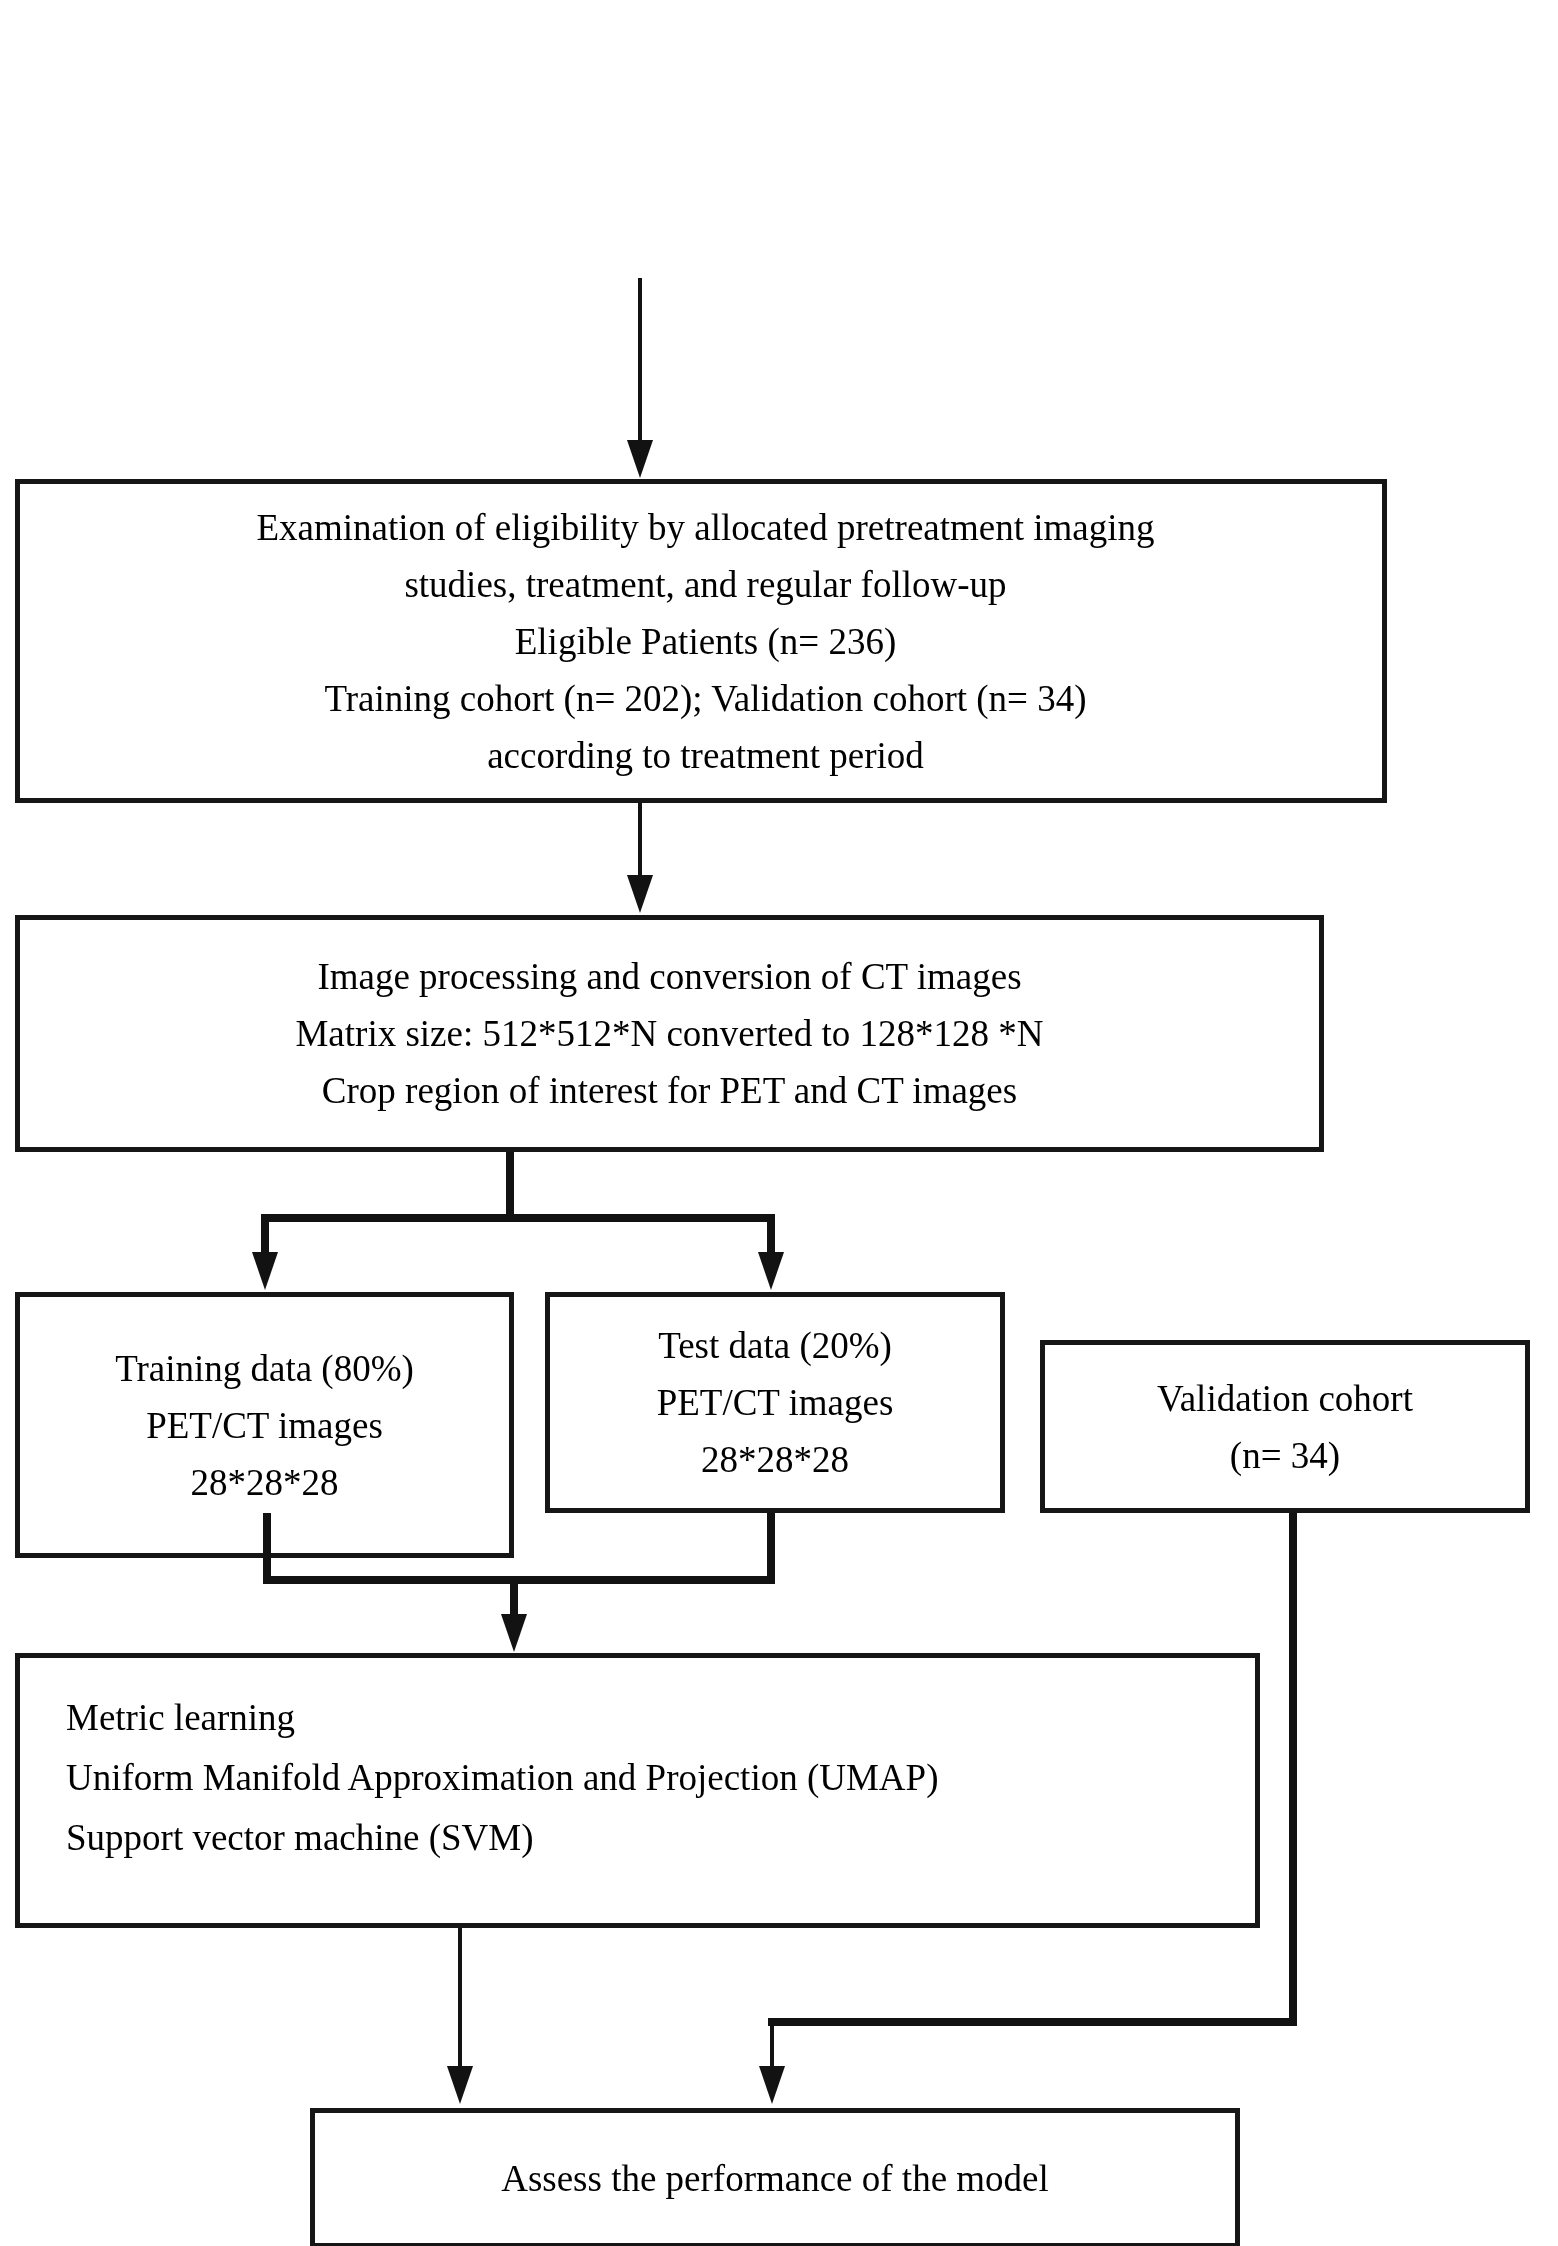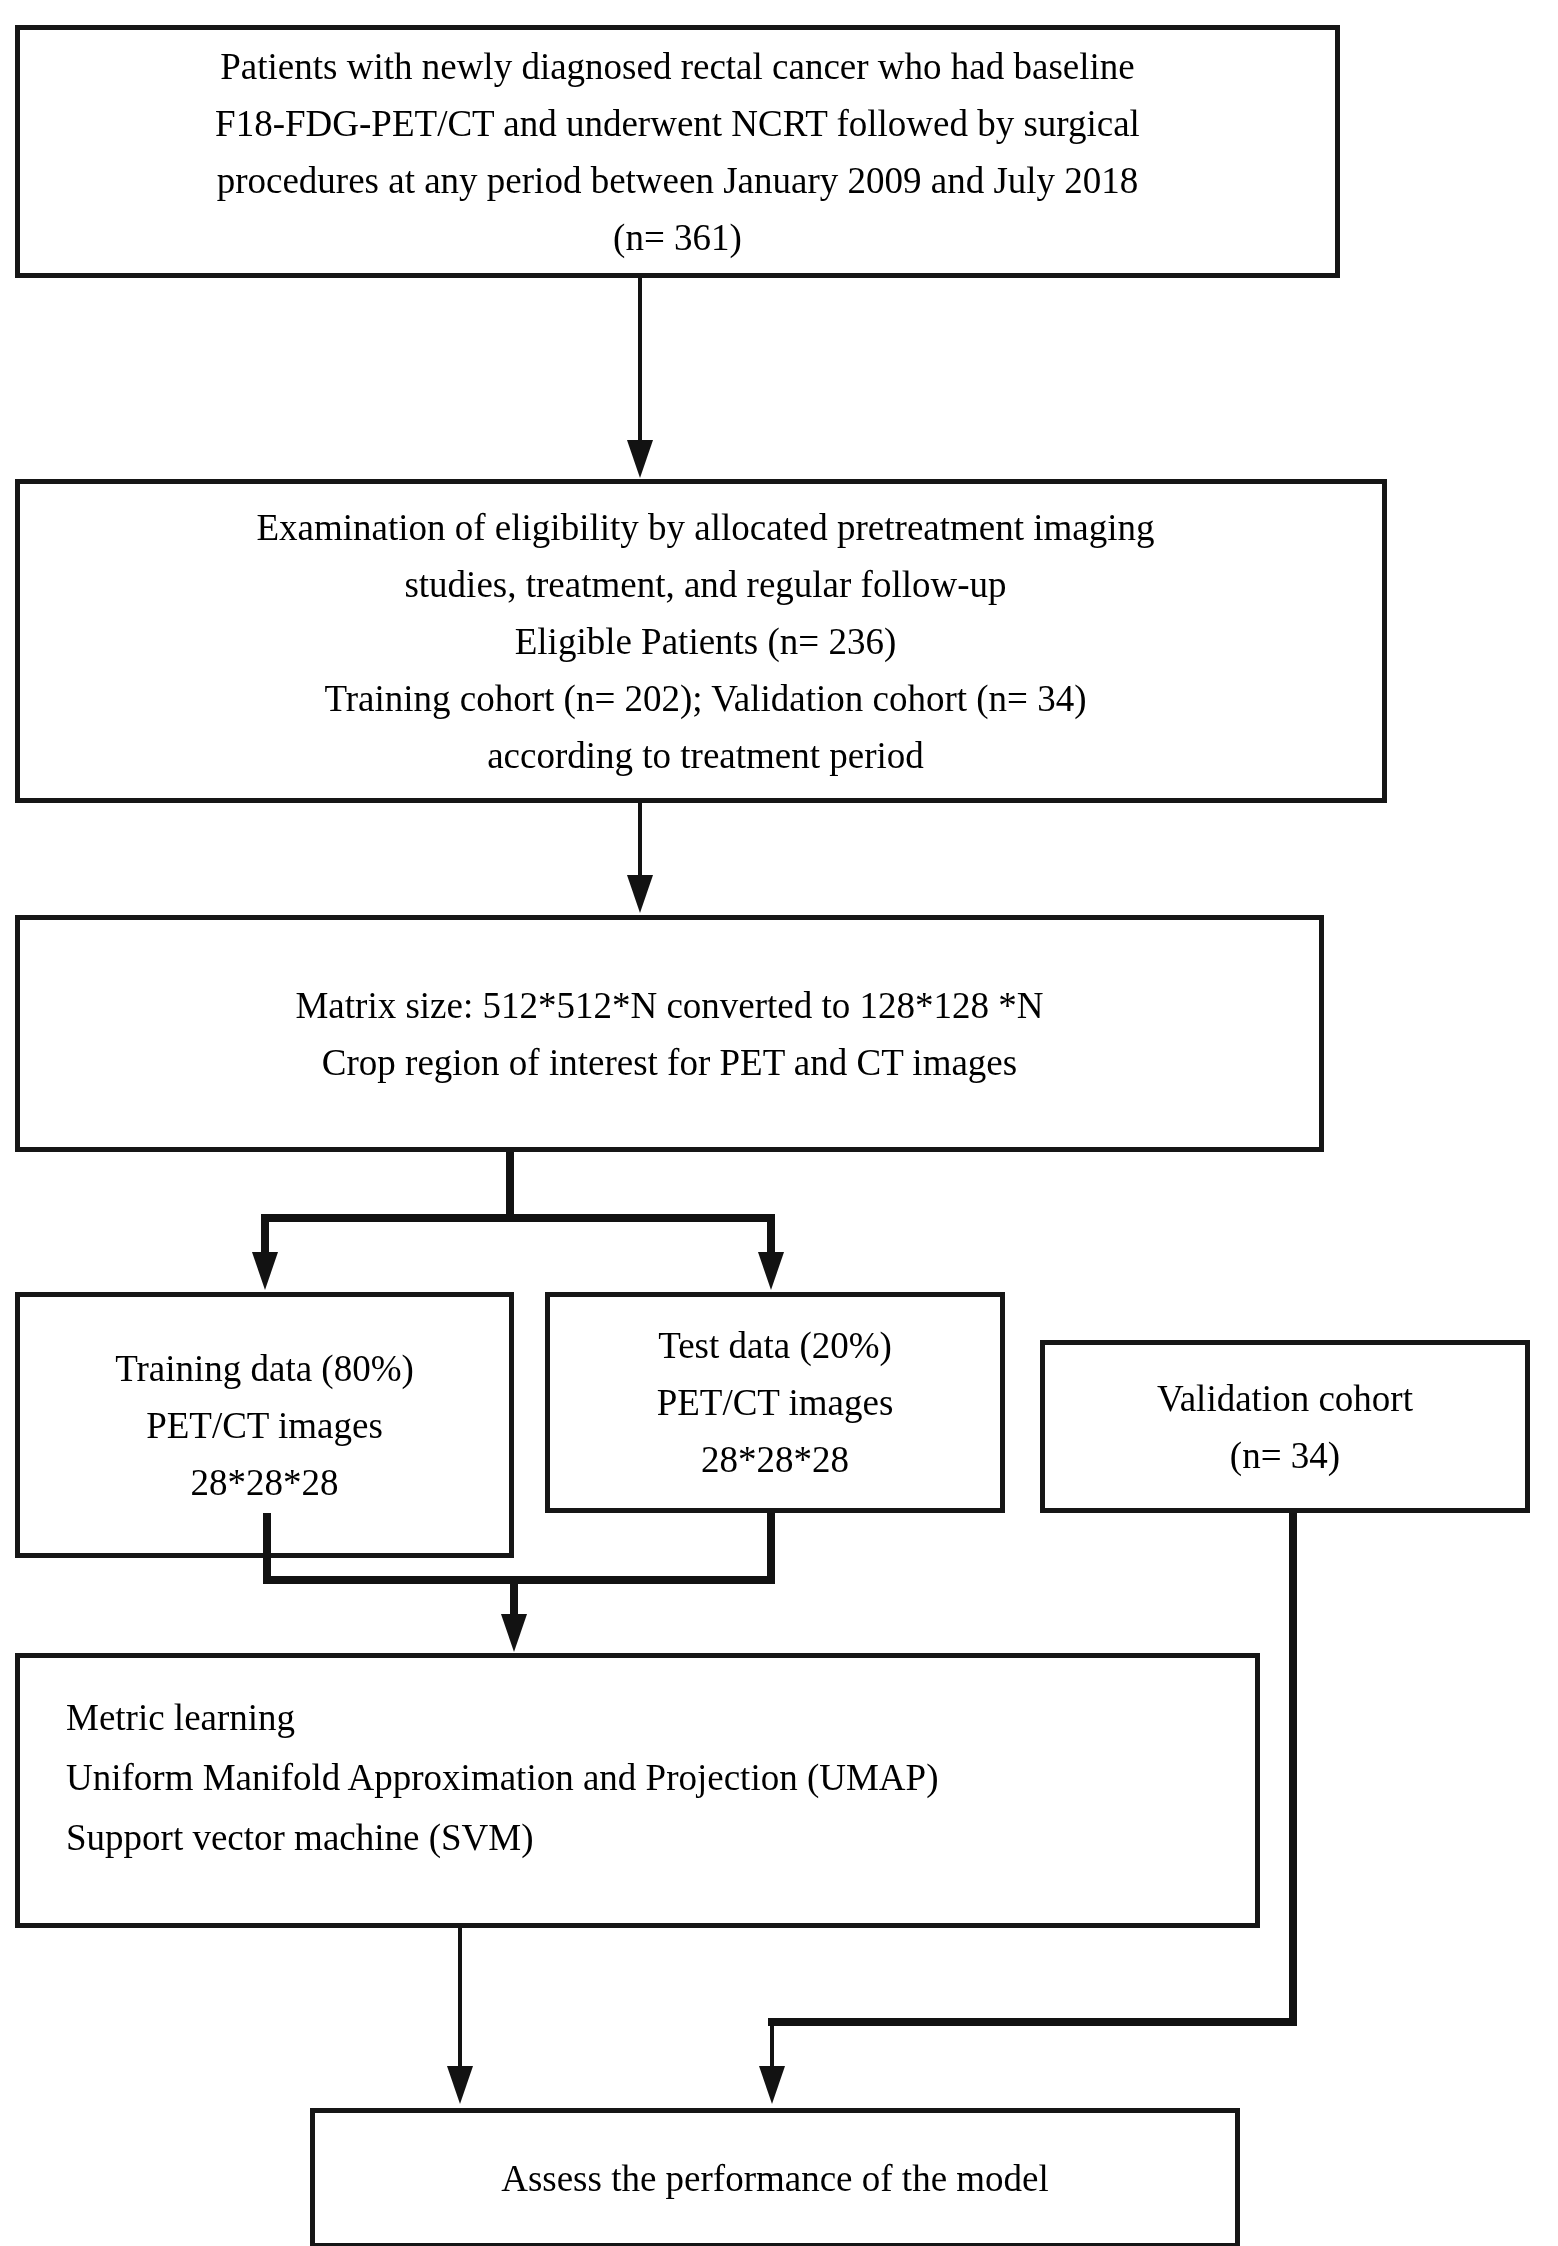--- a/index.html
+++ b/index.html
@@ -43,42 +43,37 @@
     border-left:13px solid transparent;
     border-right:13px solid transparent;
     border-top:38px solid #121212;
   }
 </style>
 </head>
 <body>
 
 <div id="canvas">
 
-  <div class="box" style="left:15px;top:25px;width:1325px;height:253px;">
-    <div class="line">Patients with newly diagnosed rectal cancer who had baseline</div>
-    <div class="line">F18-FDG-PET/CT and underwent NCRT followed by surgical</div>
-    <div class="line">procedures at any period between January 2009 and July 2018</div>
-    <div class="line">(n= 361)</div>
-  </div>
 
   <div class="seg" style="left:638px;top:278px;width:4px;height:167px;"></div>
   <div class="ahead" style="left:627px;top:440px;"></div>
 
   <div class="box" style="left:15px;top:479px;width:1372px;height:324px;padding-left:9px;">
     <div class="line">Examination of eligibility by allocated pretreatment imaging</div>
     <div class="line">studies, treatment, and regular follow-up</div>
     <div class="line">Eligible Patients (n= 236)</div>
     <div class="line">Training cohort (n= 202); Validation cohort (n= 34)</div>
     <div class="line">according to treatment period</div>
   </div>
 
   <div class="seg" style="left:638px;top:803px;width:4px;height:75px;"></div>
   <div class="ahead" style="left:627px;top:875px;"></div>
 
   <div class="box" style="left:15px;top:915px;width:1309px;height:237px;">
+    <div class="line">Image processing and conversion of CT images</div>
     <div class="line">Matrix size: 512*512*N converted to 128*128 *N</div>
     <div class="line">Crop region of interest for PET and CT images</div>
   </div>
 
   <div class="seg" style="left:506px;top:1152px;width:8px;height:70px;"></div>
   <div class="seg" style="left:261px;top:1214px;width:514px;height:8px;"></div>
   <div class="seg" style="left:261px;top:1214px;width:8px;height:44px;"></div>
   <div class="ahead" style="left:252px;top:1252px;"></div>
   <div class="seg" style="left:767px;top:1214px;width:8px;height:44px;"></div>
   <div class="ahead" style="left:758px;top:1252px;"></div>

